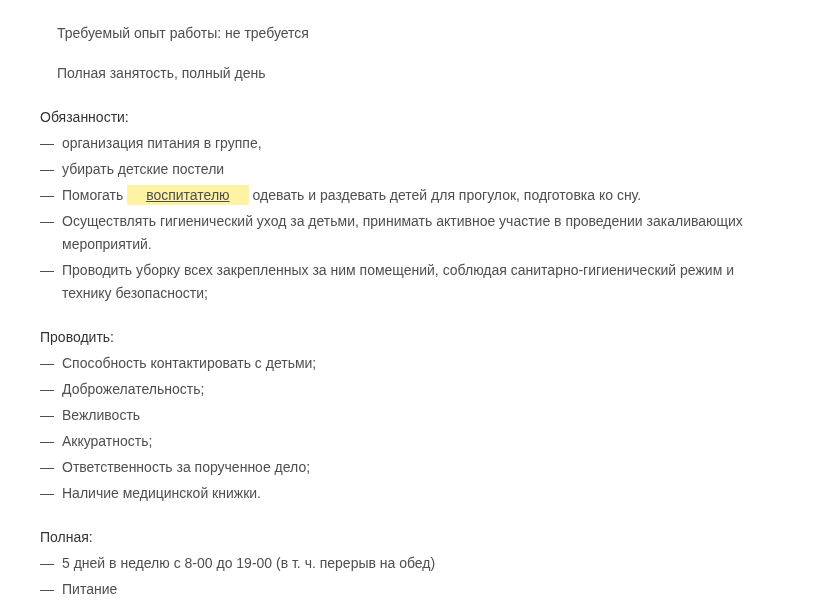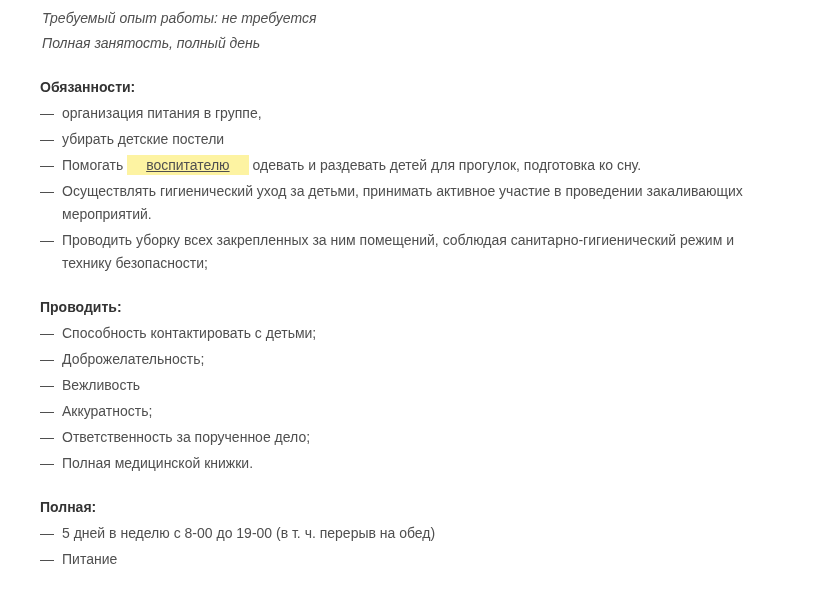--- a/index.html
+++ b/index.html
@@ -15,26 +15,26 @@
     box-sizing:border-box;
     padding:5px 40px 0 40px;
     overflow:hidden;
     background:var(--bg);
     font-family:"Liberation Sans", sans-serif;
     font-size:14px;
     line-height:23px;
     color:var(--text);
   }
   .content{max-width:726px;}
-  .intro p{margin:2px;font-style:italic;}
+  .intro p{margin:17px;}
   h3.sec-heading{
     font-size:14px;
     line-height:23px;
     margin:21px 0 0 0;
-    font-weight:700;
+    font-weight:400;
     color:var(--heading);
   }
   ul.sec-list{list-style:none;margin:0;padding:0;}
   ul.sec-list li{
     position:relative;
     padding-left:22px;
     margin-top:3px;
   }
   .dash{position:absolute;left:0;top:0;}
   mark.hl{
@@ -64,21 +64,21 @@
           <li><span class="dash">—</span><span class="item-text">Проводить уборку всех закрепленных за ним помещений, соблюдая санитарно-гигиенический режим и технику безопасности;</span></li>
         </ul>
         <h3 class="sec-heading">Проводить:</h3>
         <ul class="sec-list">
           <li><span class="dash">—</span><span class="item-text">Способность контактировать с детьми;</span></li>
           <li><span class="dash">—</span><span class="item-text">Доброжелательность;</span></li>
           <li><span class="dash">—</span><span class="item-text">Вежливость</span></li>
           <li><span class="dash">—</span><span class="item-text">Аккуратность;</span></li>
           <li><span class="dash">—</span><span class="item-text">Ответственность за порученное дело;</span></li>
           <li><span class="dash">—</span></li>
-          <li><span class="dash">—</span><span class="item-text">Полная медицинской книжки.</span></li>
+          <li><span class="dash">—</span><span class="item-text">Наличие медицинской книжки.</span></li>
         </ul>
         <h3 class="sec-heading">Полная:</h3>
         <ul class="sec-list">
           <li><span class="dash">—</span><span class="item-text">5 дней в неделю с 8-00 до 19-00 (в т. ч. перерыв на обед)</span></li>
           <li><span class="dash">—</span><span class="item-text">Питание</span></li>
         </ul>
       </div>
   </div>
 </div>
 

